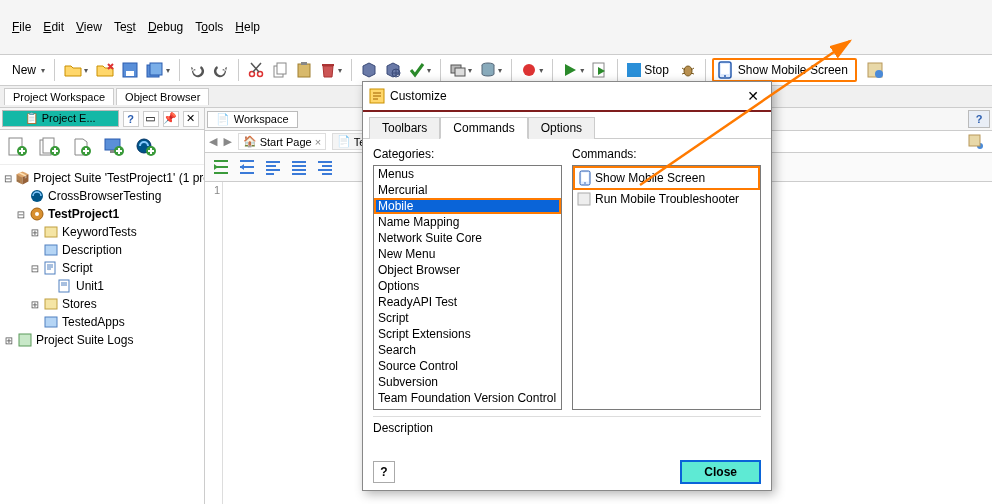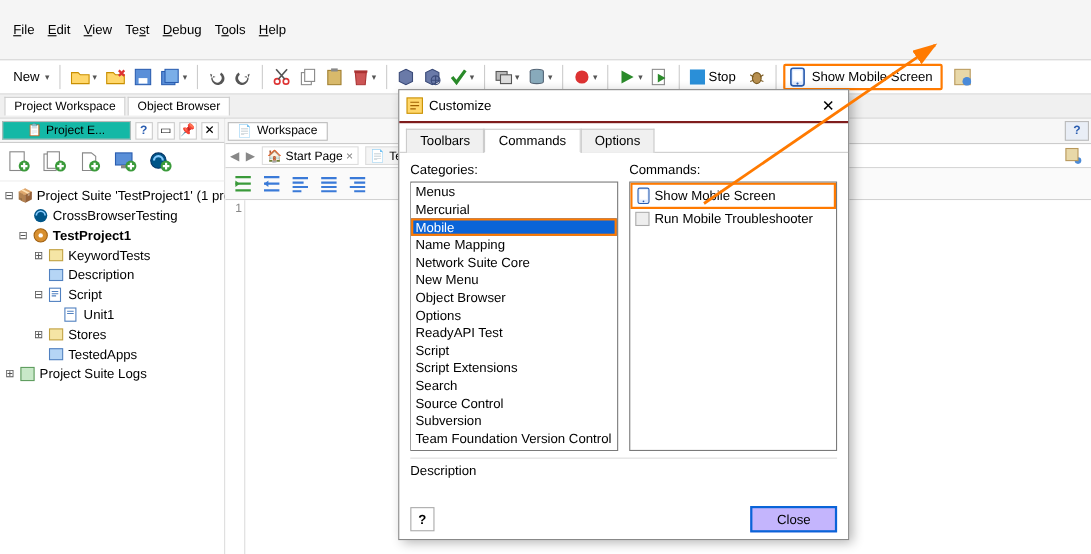--- a/index.html
+++ b/index.html
@@ -62,21 +62,21 @@
 .dlg-label { font-size: 12px; margin-bottom: 4px; }
 .dlg-list { border: 1px solid #7a7a7a; height: 245px; overflow-y: auto; font-size: 12px; background: #fff; }
 .dlg-list-item { padding: 1px 4px; cursor: pointer; white-space: nowrap; }
 .dlg-list-item.sel { background: #0a64d8; color: #ffffff; }
 .dlg-list-item.frame { outline: 2px solid #ff7a00; outline-offset: -2px; }
 .cmd-item { padding: 2px 4px; display: flex; align-items: center; gap: 4px; cursor: move; }
 .cmd-item.frame { border: 2px solid #ff7a00; }
 .dlg-desc { margin-top: 6px; font-size: 12px; border-top: 1px solid #ddd; padding-top: 4px; min-height: 30px; }
 .dlg-buttons { display: flex; padding: 6px 10px; align-items: center; }
 .dlg-help { width: 22px; height: 22px; border: 1px solid #aaa; display: flex; align-items: center; justify-content: center; cursor: pointer; font-weight: bold; }
-.dlg-closebtn { margin-left: auto; border: 2px solid #0a64d8; background: #c4b5fd; padding: 3px 22px; cursor: pointer; font-size: 12px; }
+.dlg-closebtn { margin-left: auto; border: 2px solid #0a64d8; background: #5eead4; padding: 3px 22px; cursor: pointer; font-size: 12px; font-weight: bold; }
 
 
 .mobile-btn-wrap { display: inline-flex; align-items: center; border: 2px solid #ff7a00; padding: 1px 4px; border-radius: 2px; gap: 3px; }
 
 
 .arrow-svg { position: absolute; left: 570px; top: 35px; width: 300px; height: 160px; pointer-events: none; }
 
 
 svg { display: block; }
 

